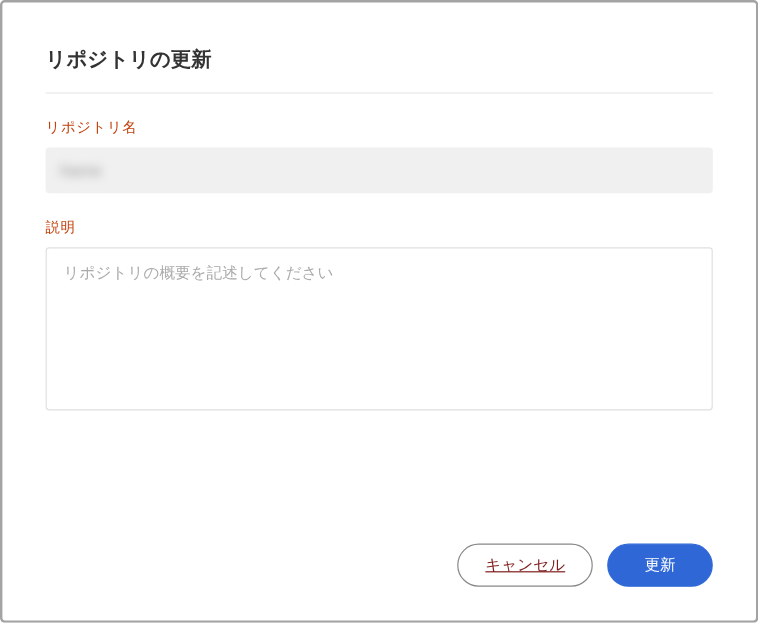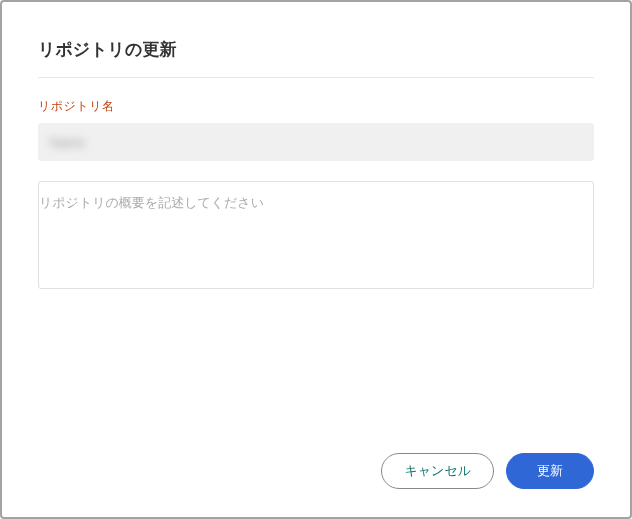--- a/index.html
+++ b/index.html
@@ -85,24 +85,24 @@
     }
     .copy-btn svg {
       width: 14px;
       height: 14px;
       stroke: #555;
       fill: none;
       stroke-width: 1.5;
     }
     .desc-textarea {
       width: 100%;
-      height: 108px;
+      height: 136px;
       border: 1px solid #e0e0e0;
       border-radius: 3px;
-      padding: 12px 0;
+      padding: 12px 14px;
       font-size: 13px;
       color: #4d7c0f;
       resize: none;
       font-family: inherit;
     }
     .desc-textarea::placeholder {
       color: #aaa;
     }
     .footer {
       margin-top: auto;
@@ -118,21 +118,22 @@
       font-size: 13px;
       font-weight: 500;
       cursor: pointer;
       display: inline-flex;
       align-items: center;
       justify-content: center;
     }
     .btn-cancel {
       background: #fff;
       border: 1.5px solid #888;
-      color: #0f766e;
+      color: #7f1d1d;
+      text-decoration: underline;
     }
     .btn-primary {
       background: #2f68d6;
       border: 1.5px solid #2f68d6;
       color: #ffffff;
       min-width: 88px;
     }
   </style>
 </head>
 <body>
@@ -144,20 +145,21 @@
 
   <div class="field-group">
     <label class="field-label">リポジトリ名</label>
     <div class="name-input-wrap">
       <span class="blurred-text">Name</span>
     </div>
   </div>
 
 
   <div class="field-group">
+    <label class="field-label">説明</label>
     <textarea class="desc-textarea" placeholder="リポジトリの概要を記述してください" style=""></textarea>
   </div>
 
   <div class="footer">
     <button class="btn btn-cancel">キャンセル</button>
     <button class="btn btn-primary">更新</button>
   </div>
 
 </div>
 

